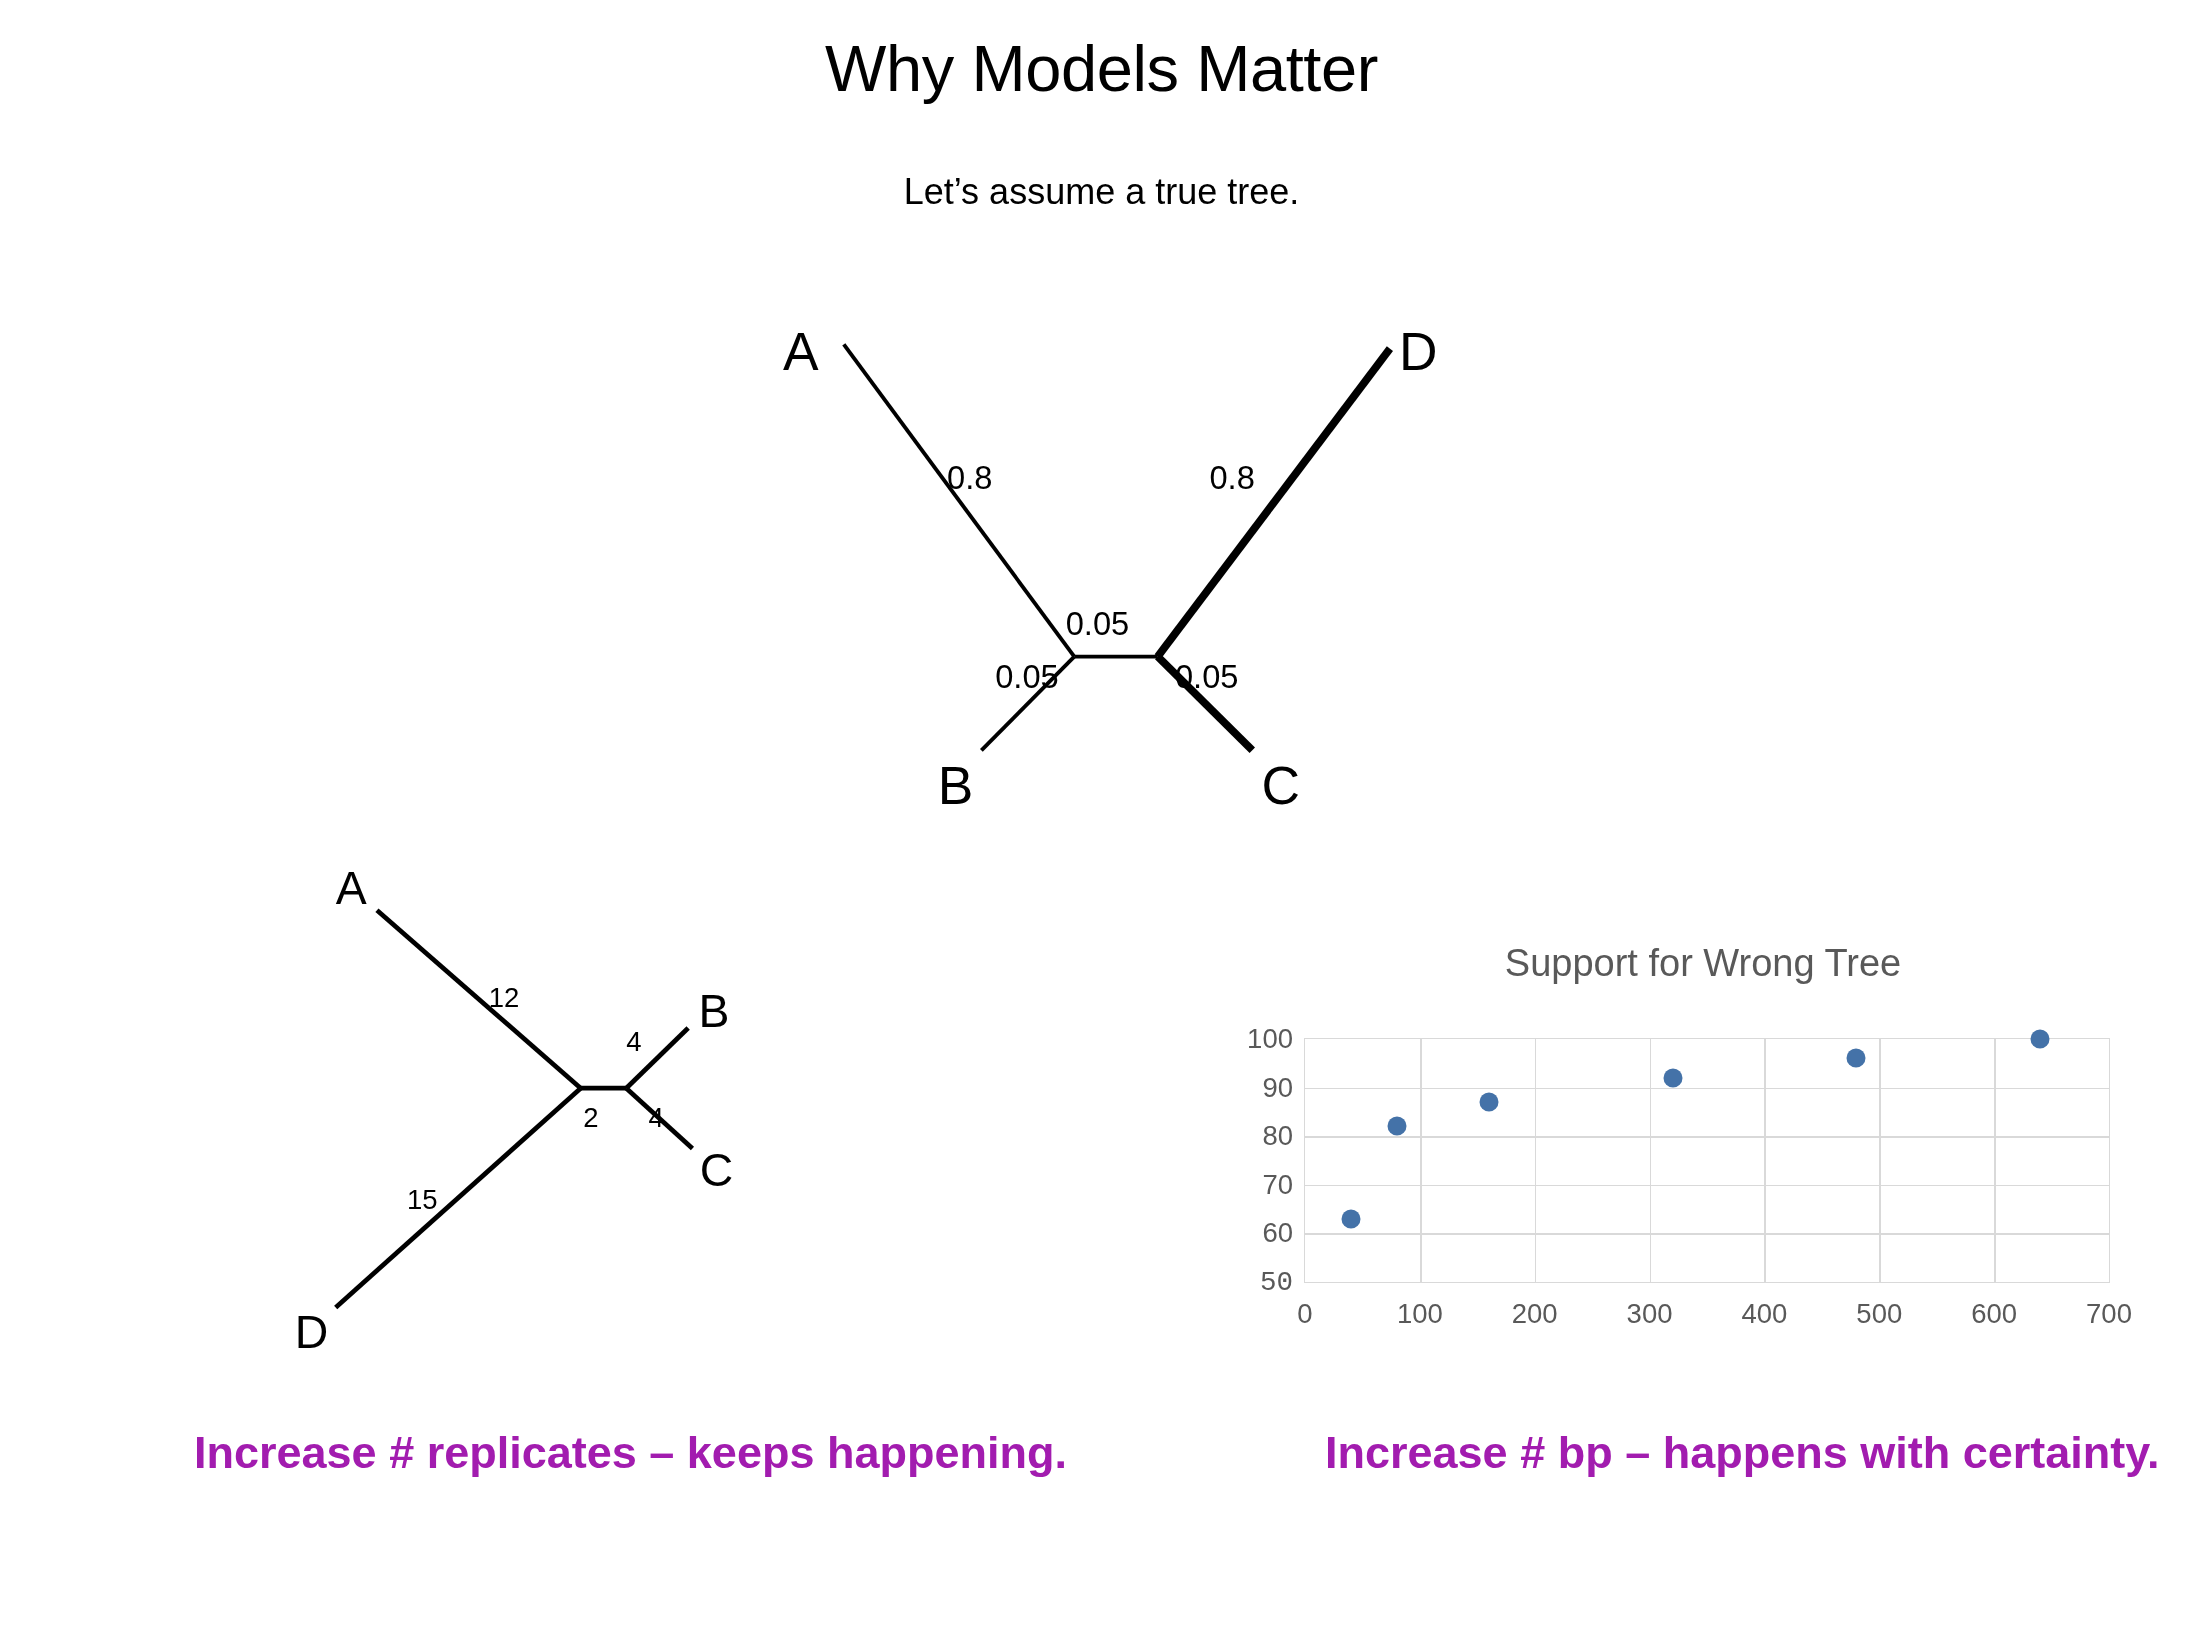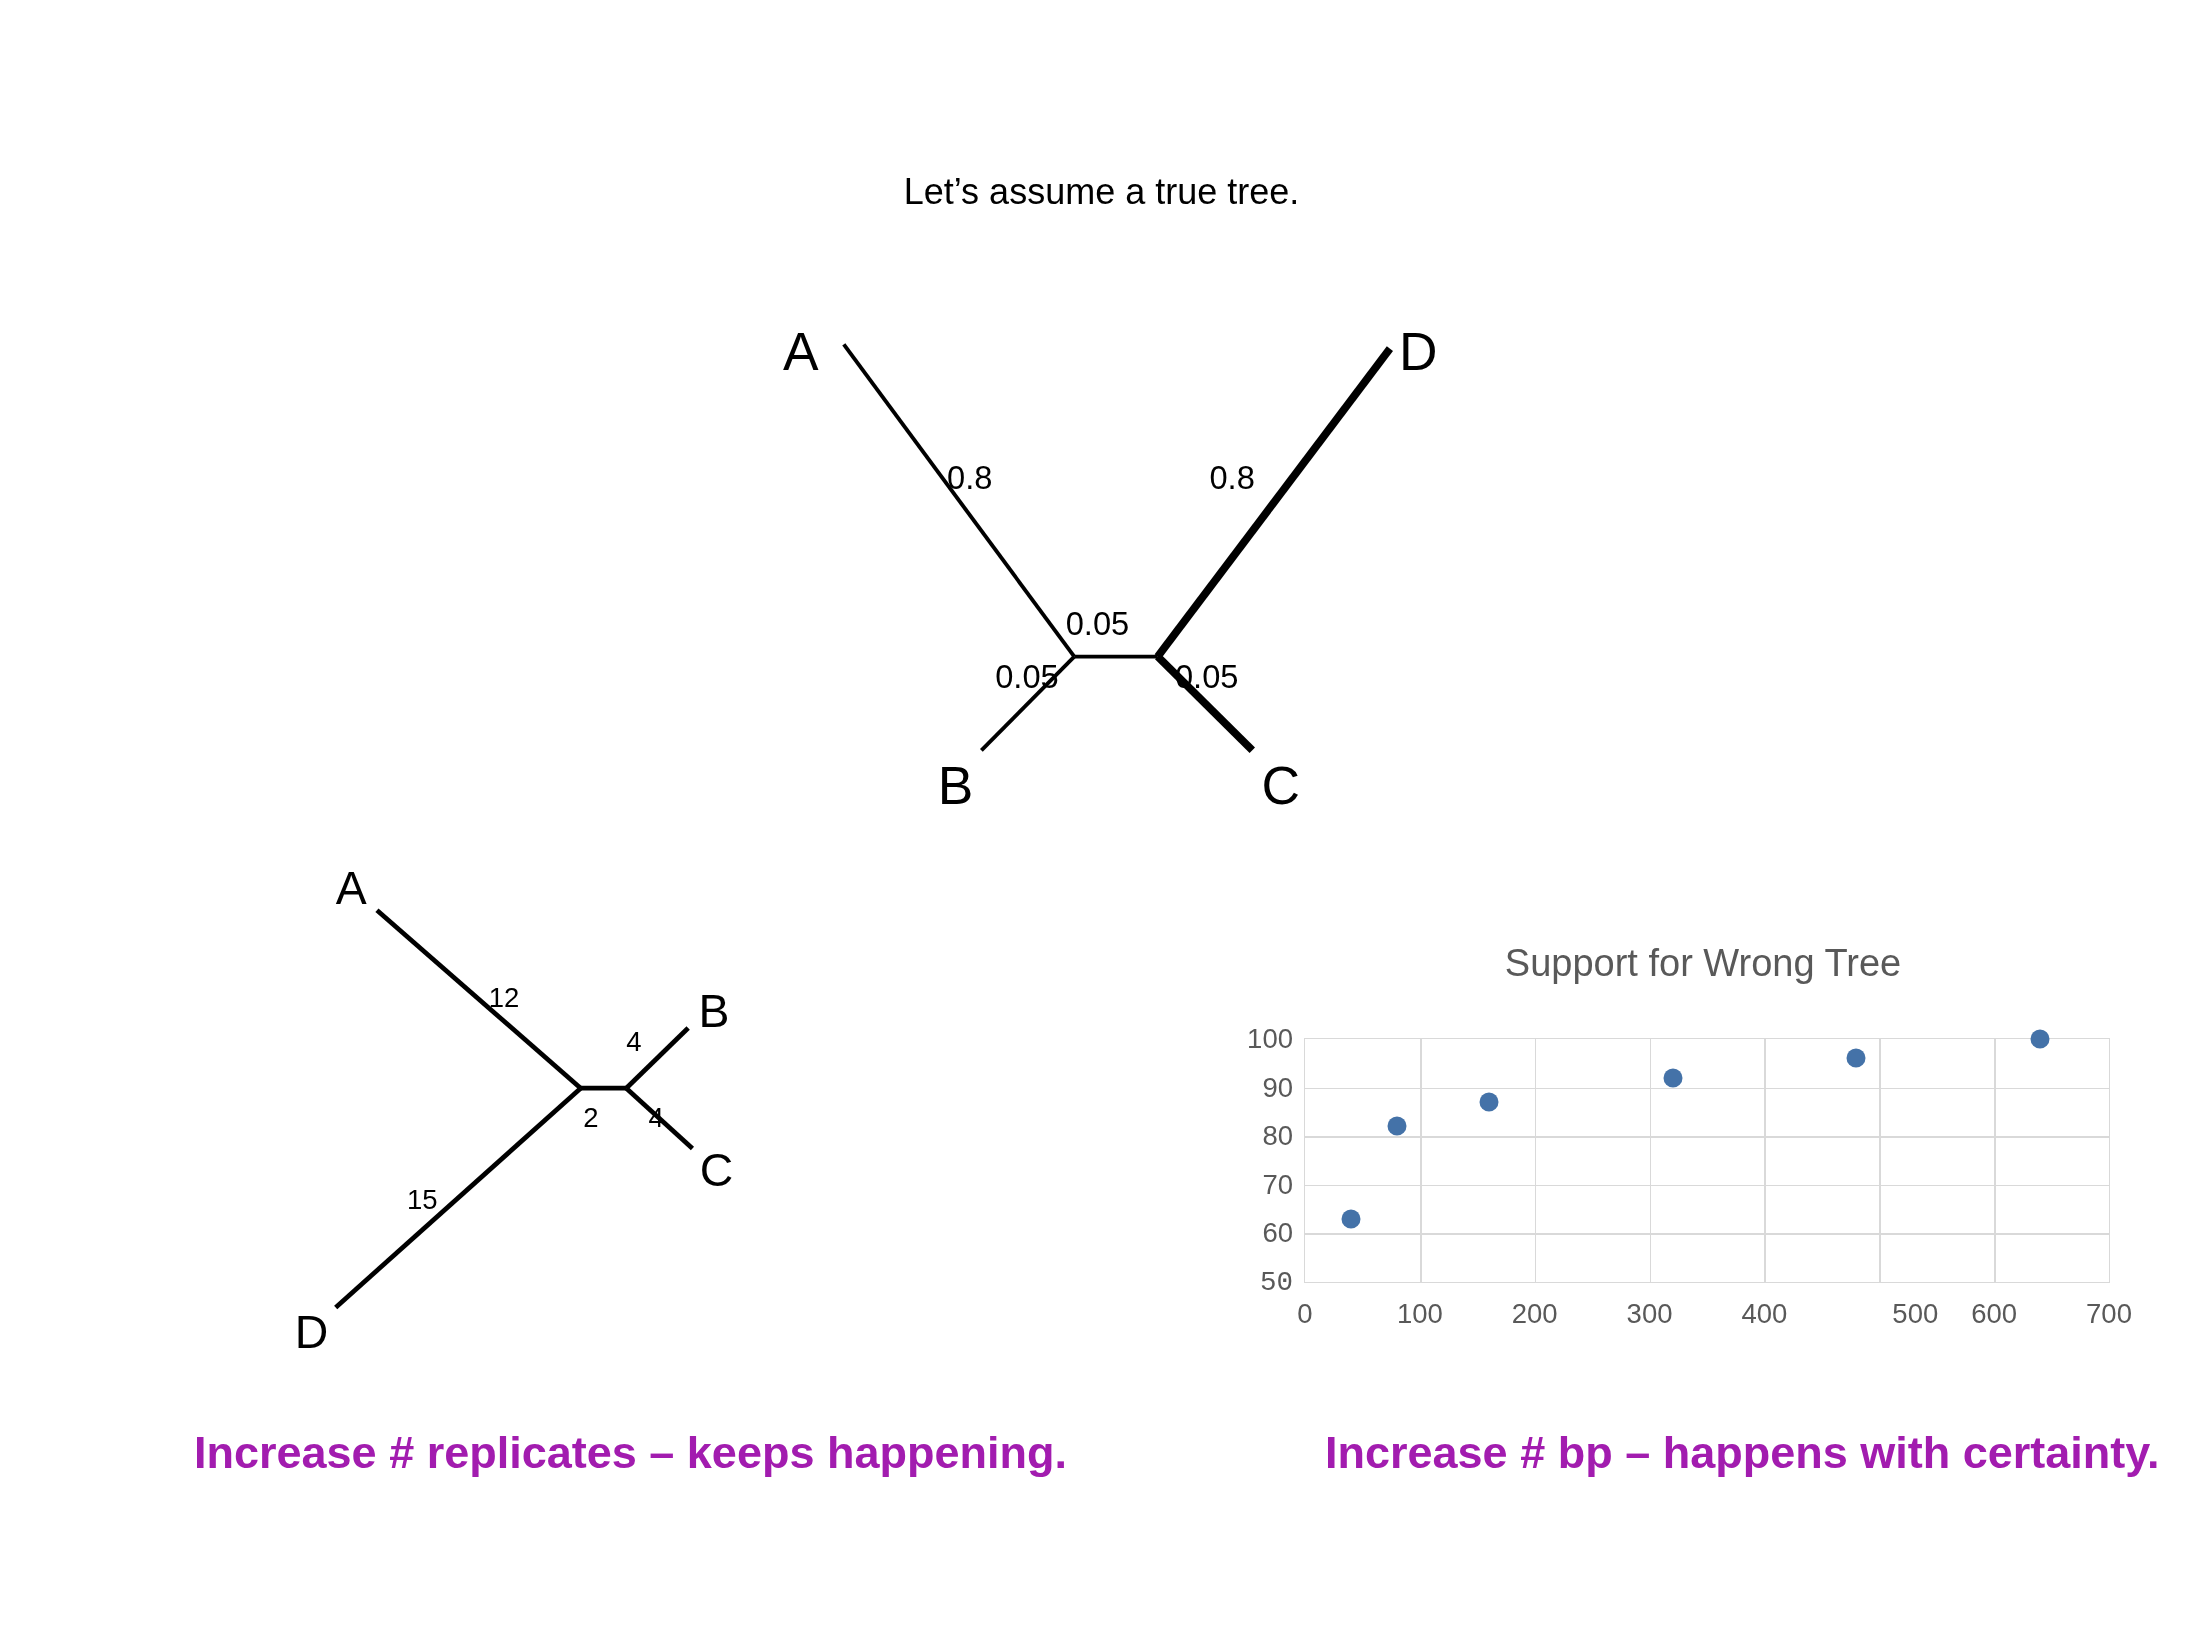--- a/index.html
+++ b/index.html
@@ -185,20 +185,21 @@
     font-size: 27.5px;
     color: #595959;
     white-space: nowrap;
   }
 </style>
 </head>
 <body>
 
 <div class="slide">
 
+  <div class="slide-title">Why Models Matter</div>
 
   <div class="slide-subtitle">Let’s assume a true tree.</div>
 
   <div class="figure tree-true">
     <svg width="826" height="516" viewBox="0 0 960 600" xmlns="http://www.w3.org/2000/svg">
 
       <line class="br-thin" x1="160" y1="40" x2="428" y2="403"></line>
 
       <line class="br-thin" x1="428" y1="403" x2="320" y2="512"></line>
 
@@ -265,21 +266,21 @@
           <div class="xtick" style="left: 0%;">0</div>
           <div class="gridline-v" style="left: 14.2857%;"></div>
           <div class="xtick" style="left: 14.2857%;">100</div>
           <div class="gridline-v" style="left: 28.5714%;"></div>
           <div class="xtick" style="left: 28.5714%;">200</div>
           <div class="gridline-v" style="left: 42.8571%;"></div>
           <div class="xtick" style="left: 42.8571%;">300</div>
           <div class="gridline-v" style="left: 57.1429%;"></div>
           <div class="xtick" style="left: 57.1429%;">400</div>
           <div class="gridline-v" style="left: 71.4286%;"></div>
-          <div class="xtick" style="left: 71.4286%; margin-left: 36px;">500</div>
+          <div class="xtick" style="left: 71.4286%;">500</div>
           <div class="gridline-v" style="left: 85.7143%;"></div>
           <div class="xtick" style="left: 85.7143%;">600</div>
           <div class="xtick" style="left: 100%;">700</div>
           <div class="dot" style="left: 5.71429%; top: 74%; background: rgb(68, 114, 168);"></div>
           <div class="dot" style="left: 11.4286%; top: 36%; background: rgb(68, 114, 168);"></div>
           <div class="dot" style="left: 22.8571%; top: 26%; background: rgb(68, 114, 168);"></div>
           <div class="dot" style="left: 45.7143%; top: 16%; background: rgb(68, 114, 168);"></div>
           <div class="dot" style="left: 68.5714%; top: 8%; background: rgb(68, 114, 168);"></div>
           <div class="dot" style="left: 91.4286%; top: 0%; background: rgb(68, 114, 168);"></div>
         </div>

